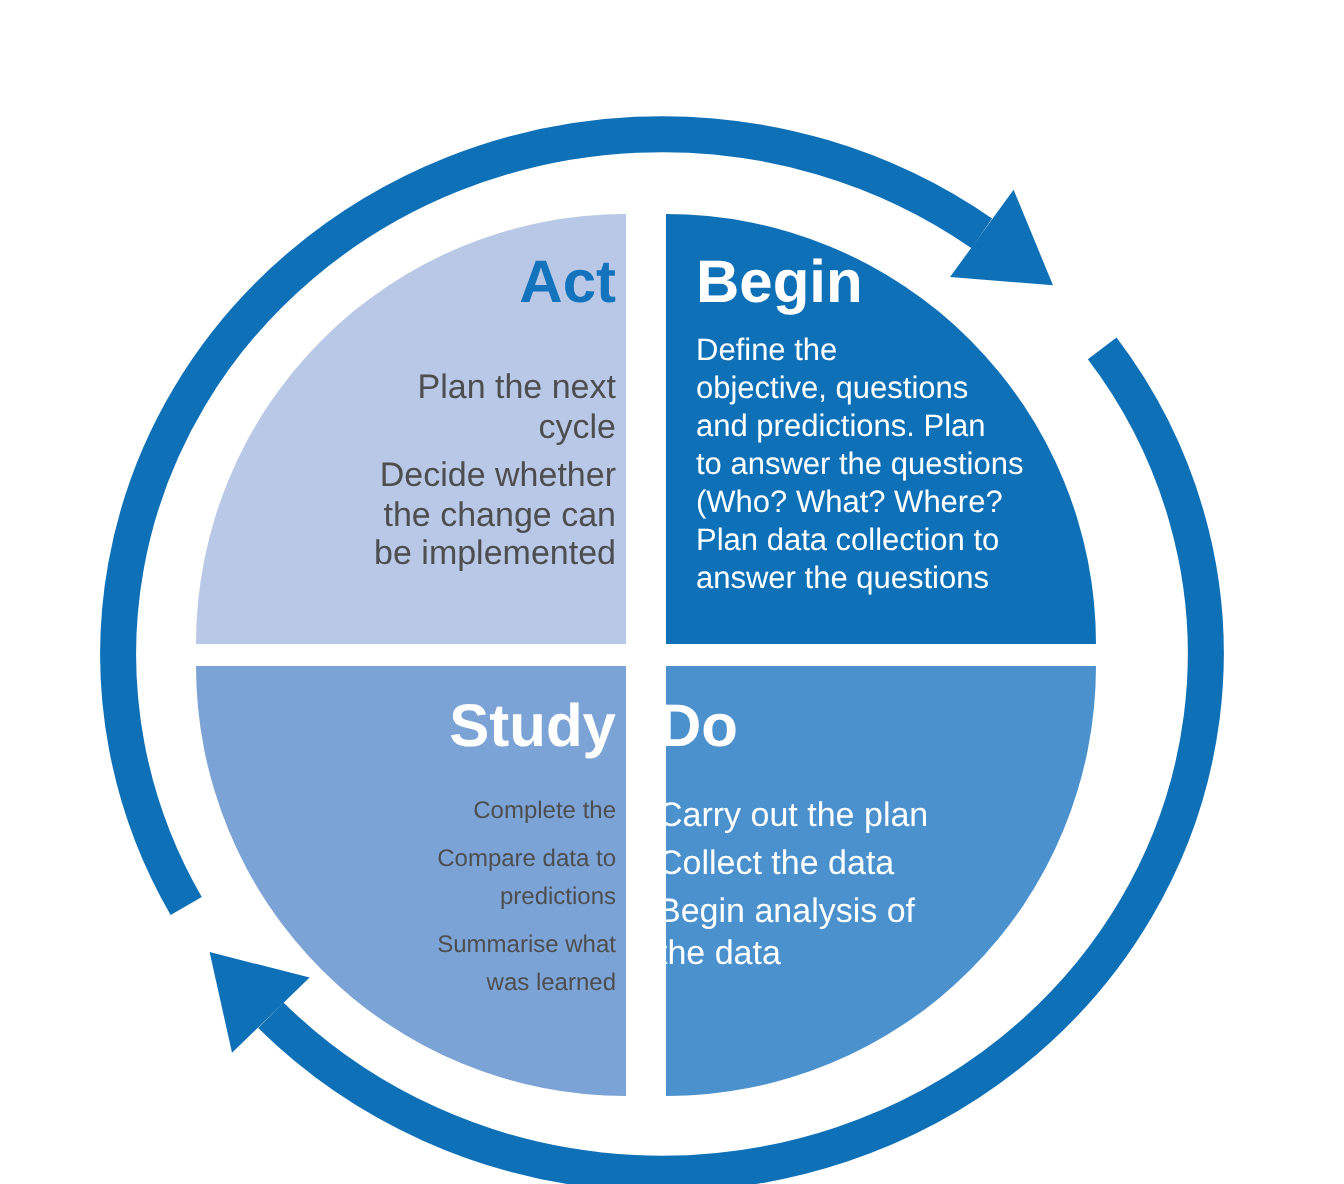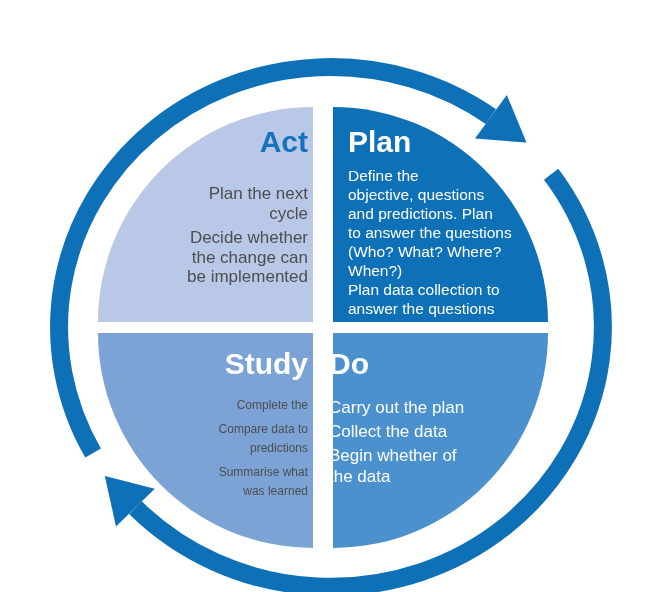--- a/index.html
+++ b/index.html
@@ -80,29 +80,28 @@
         </p>
         <p>
           <span>Decide whether</span>
           <span>the change can</span>
           <span>be implemented</span>
         </p>
       </div>
   </div>
 
   <div class="qtext plan-box left">
-    <h2>Plan</h2>
+    <h2>Begin</h2>
     <div class="body">
         <p>
           <span>Define the</span>
           <span>objective, questions</span>
           <span>and predictions. Plan</span>
           <span>to answer the questions</span>
           <span>(Who? What? Where?</span>
-          <span>When?)</span>
           <span>Plan data collection to</span>
           <span>answer the questions</span>
         </p>
       </div>
   </div>
 
   <div class="qtext study-box right">
     <h2>Study</h2>
     <div class="body">
         <p>
@@ -122,19 +121,19 @@
   <div class="qtext do-box left">
     <h2>Do</h2>
     <div class="body">
         <p>
           <span>Carry out the plan</span>
         </p>
         <p>
           <span>Collect the data</span>
         </p>
         <p>
-          <span>Begin whether of</span>
+          <span>Begin analysis of</span>
           <span>the data</span>
         </p>
       </div>
   </div>
 
 </div>
 
 </body></html>

